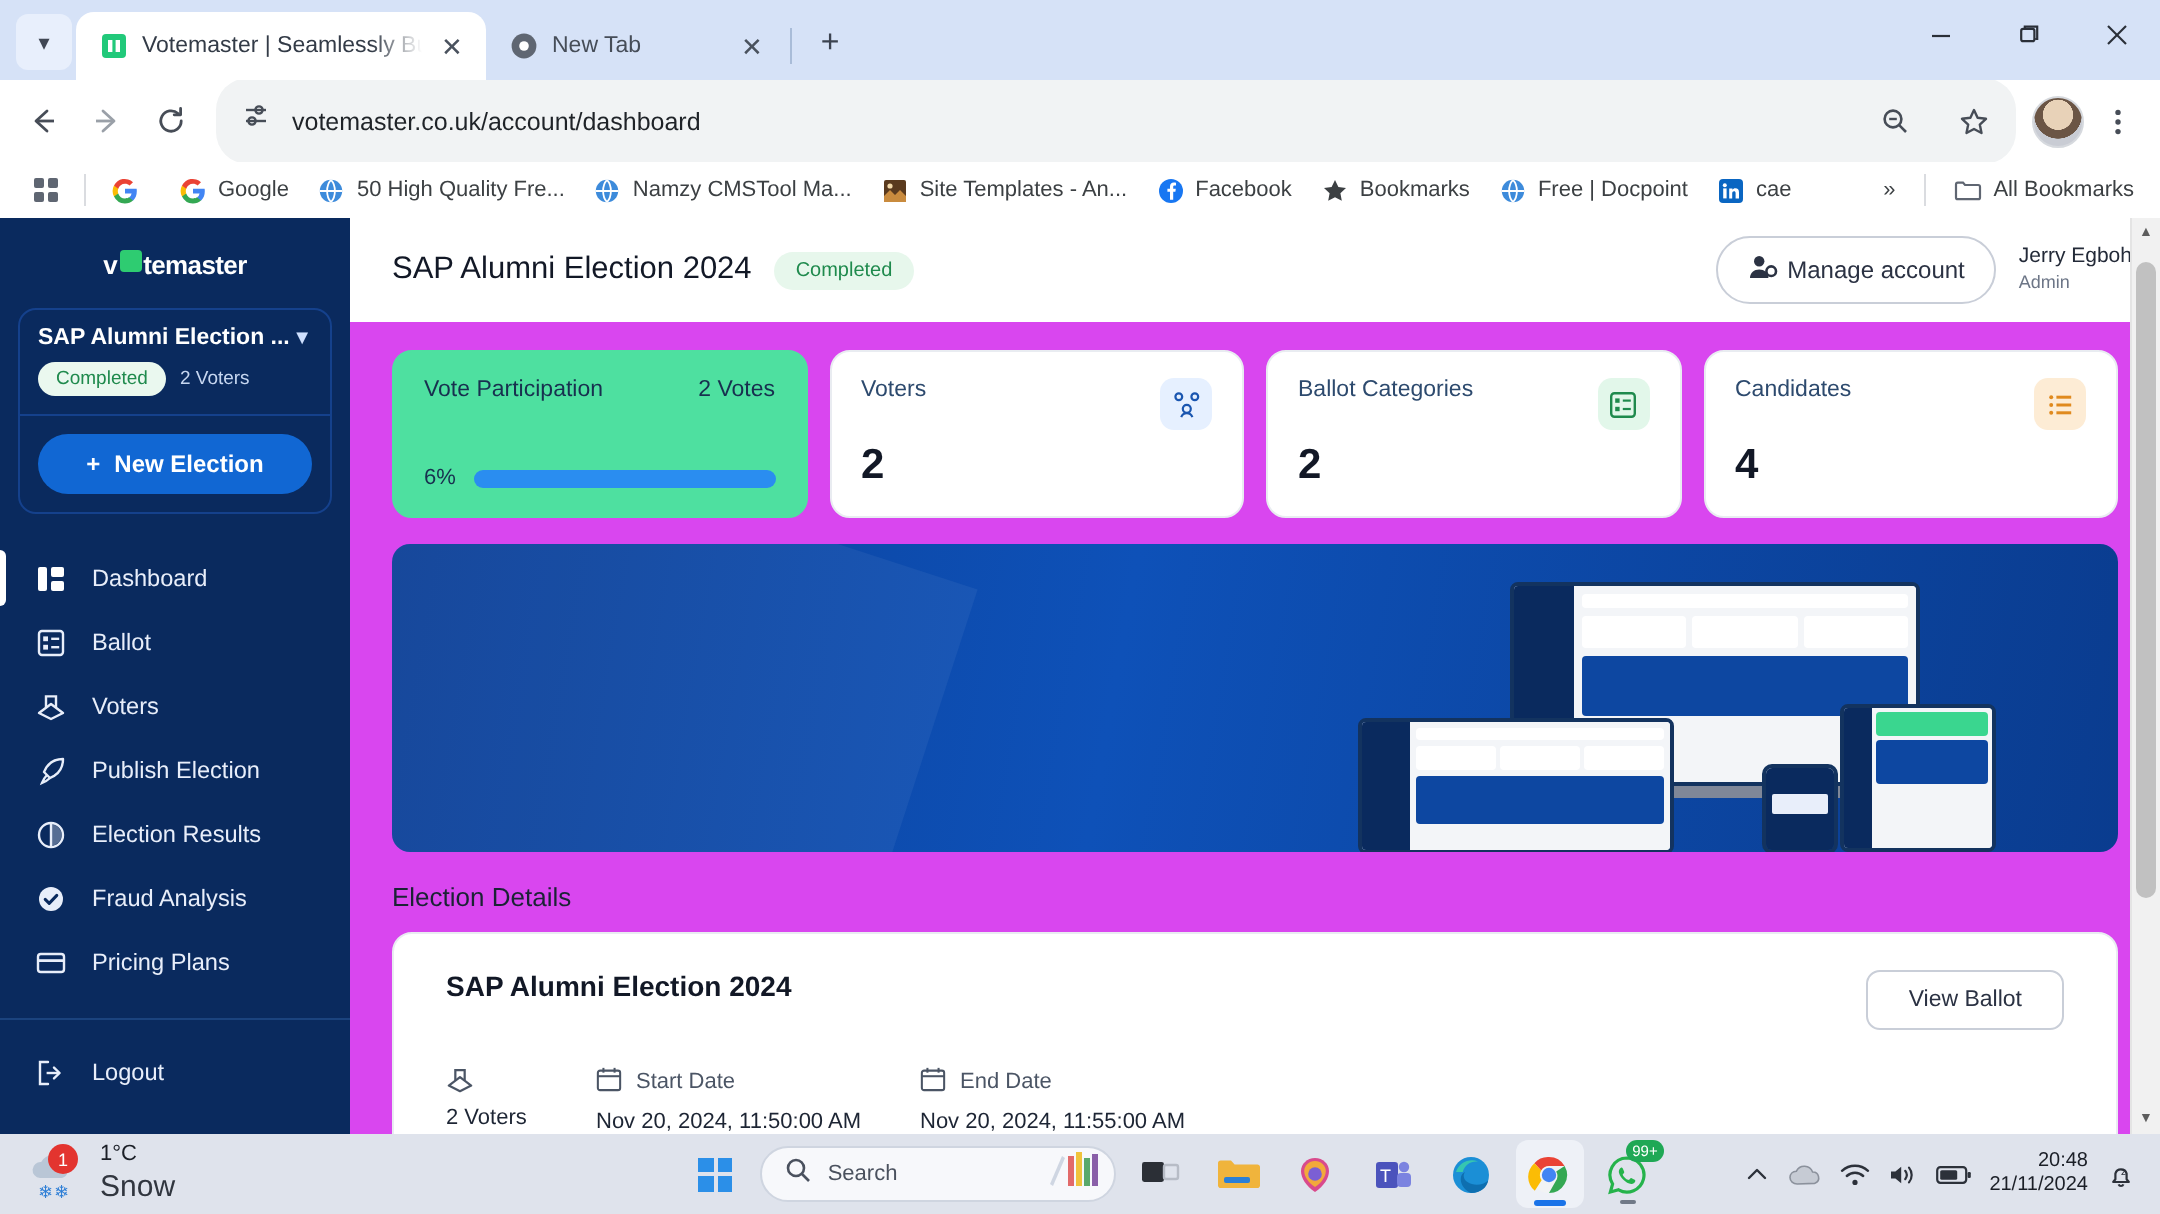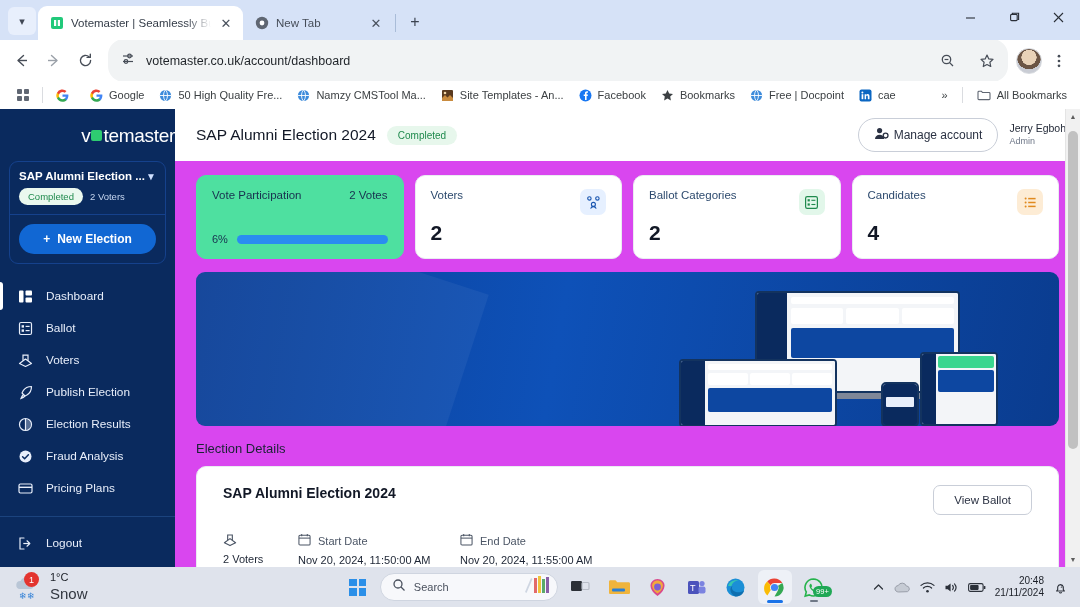--- a/index.html
+++ b/index.html
@@ -57,21 +57,21 @@
   .bm-ico { width: 15px; height: 15px; flex: 0 0 15px; display: flex; align-items: center; justify-content: center; }
   .bm-sep { width: 1px; height: 16px; background: #dadce0; margin: 0 5px; }
   .bm-right { position: absolute; right: 6px; display: flex; align-items: center; gap: 2px; }
 
   
   .page { flex: 1; display: flex; position: relative; background: #f6f7f9; overflow: hidden; }
 
   
   .sidebar { width: 175px; background: #0a2a5e; color: #fff; display: flex; flex-direction: column;
      flex: 0 0 175px; position: relative; }
-  .logo { padding: 16px 0 12px 0; text-align: right; font-size: 19px; font-weight: normal; letter-spacing: -0.3px; }
+  .logo { padding: 16px 0 12px 0; text-align: center; font-size: 13px; font-weight: bold; letter-spacing: -0.3px; }
   .logo .o-box { display: inline-block; width: 11px; height: 11px; background: #2ecc71; border-radius: 2px;
      margin: 0 1px; vertical-align: 1px; }
   .elect-card { margin: 2px 9px 0 9px; border: 1px solid #15418c; border-radius: 9px; overflow: hidden; }
   .elect-top { padding: 8px 9px 9px 9px; text-align: center; }
   .elect-row { display: flex; align-items: center; justify-content: space-between; }
   .elect-name { font-size: 11.5px; font-weight: bold; }
   .chev { font-size: 10px; color: #cfe0ff; }
   .elect-meta { margin-top: 6px; display: flex; align-items: center; gap: 7px; }
   .badge-completed { background: #eaf8ef; color: #1f8a4d; font-size: 9.5px; padding: 3px 9px; border-radius: 10px; }
   .voters-small { font-size: 9.5px; color: #c6d6f0; }
@@ -167,21 +167,21 @@
   .search-pill { width: 178px; height: 28px; background: #f7f8fb; border: 1px solid #cfd5e0;
      border-radius: 16px; display: flex; align-items: center; padding: 0 4px 0 11px; gap: 8px; }
   .search-txt { font-size: 11px; color: #4a515e; flex: 1; }
   .tb-app { width: 34px; height: 34px; display: flex; align-items: center; justify-content: center;
      border-radius: 6px; position: relative; }
   .tb-app.active { background: #eef1f7; }
   .tb-app.active::after { content: ""; position: absolute; bottom: 1px; left: 9px; right: 9px; height: 3px;
      background: #1a73e8; border-radius: 2px; }
   .tb-app.running::after { content: ""; position: absolute; bottom: 2px; left: 13px; right: 13px; height: 2.5px;
      background: #707987; border-radius: 2px; }
-  .wa-badge { position: absolute; right: -1px; top: 16px; background: #1fa855; color: #fff; font-size: 7.5px;
+  .wa-badge { position: absolute; right: -1px; top: 0px; background: #1fa855; color: #fff; font-size: 7.5px;
      border-radius: 8px; padding: 1px 3px; }
   .tray { display: flex; align-items: center; gap: 9px; padding-right: 12px; }
   .tray-ico { color: #2c313a; display: flex; align-items: center; }
   .clock { text-align: right; line-height: 1.25; font-size: 10px; color: #1b1f27; }
   .win-logo { display: grid; grid-template-columns: 1fr 1fr; grid-gap: 2px; width: 17px; height: 17px; }
   .win-logo i { background: #2b8fe8; display:block; }
 </style>
 </head>
 <body>
 

